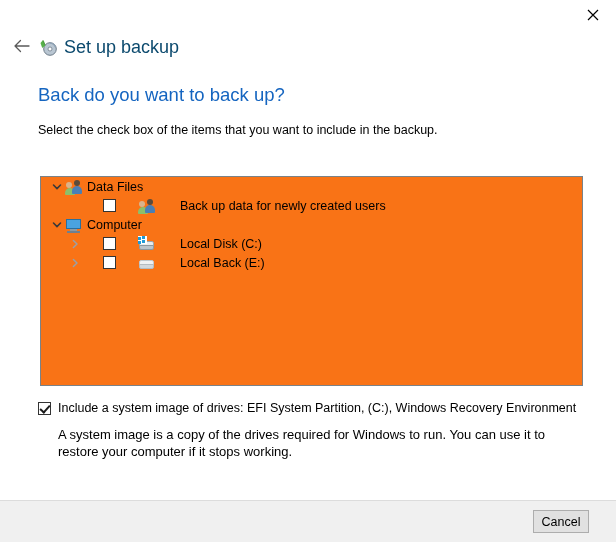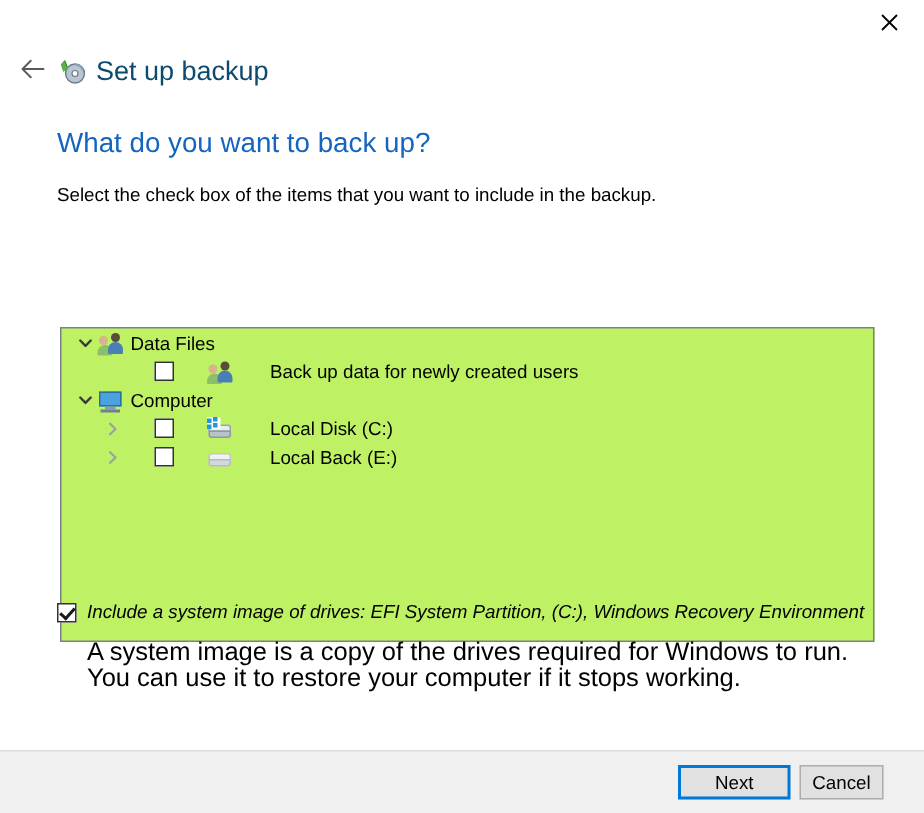--- a/index.html
+++ b/index.html
@@ -78,24 +78,23 @@
     color: #000;
     white-space: nowrap;
   }
 
   
   .tree-panel {
     position: absolute;
     left: 40px; top: 176px;
     width: 543px; height: 210px;
     border: 1px solid #7a8288;
-    background: #bef264;
+    background: #f97316;
     box-sizing: border-box;
     overflow: hidden;
-    margin-top: 42px;
   }
   .tree-row {
     height: 19px;
     display: flex;
     align-items: center;
     white-space: nowrap;
     cursor: default;
   }
   .tree-row.lvl0 { padding-left: 8px; }
   .tree-row.lvl1 { padding-left: 26px; gap: 20px; }
@@ -217,33 +216,32 @@
   .ico-drive .flag i:nth-child(3) { left: 0px; top: 5px; }
   .ico-drive .flag i:nth-child(4) { left: 4px; top: 4px; }
 
   
   .sysimg-row {
     position: absolute;
     left: 38px; top: 401px;
     display: flex;
     align-items: flex-start;
     cursor: default;
-    font-style: italic;
   }
   .sysimg-row .cbox { margin-top: 1px; margin-right: 7px; }
   .sysimg-label {
     font-size: 12.5px;
     color: #000;
     white-space: nowrap;
   }
   .sysimg-desc {
     position: absolute;
     left: 58px; top: 426px;
     width: 528px;
-    font-size: 17px;
+    font-size: 13px;
     line-height: 17px;
     color: #000;
   }
 
   
   .footer {
     position: absolute;
     left: 0; top: 500px;
     width: 616px; height: 42px;
     background: #f0f0f0;
@@ -299,21 +297,21 @@
       <circle cx="11" cy="11" r="6.3" fill="#b9c6d2" stroke="#6d7b88" stroke-width="1"></circle>
       <circle cx="11" cy="11" r="2" fill="#ffffff" stroke="#6d7b88" stroke-width="0.8"></circle>
       <path d="M11 5.2 A5.8 5.8 0 0 1 16.3 9" stroke="#8fa3b5" stroke-width="1.3" fill="none"></path>
       <path d="M4 2 L6.5 7.5 L3.2 10 L1.5 5 Z" fill="#57b04a"></path>
       <path d="M4.2 2.4 L5.8 6.6" stroke="#3c8a32" stroke-width="0.8" fill="none"></path>
     </svg>
   </div>
   <div class="app-title">Set up backup</div>
 </div>
 
-<div class="page-title">What do you want to back up?</div>
+<div class="page-title">Back do you want to back up?</div>
 <div class="page-subtitle">Select the check box of the items that you want to include in the backup.</div>
 
 <div class="tree-panel">
   <div id="tree-rows">
       <div class="tree-row lvl0">
         <span class="chev">
           <svg width="10" height="10" viewBox="0 0 10 10">
             <path d="M1.5 3 L5 6.6 L8.5 3" stroke="#3a3a3a" stroke-width="1.6" fill="none" stroke-linecap="round" stroke-linejoin="round"></path>
           </svg>
         </span>
@@ -384,15 +382,14 @@
     </div>
 </div>
 
 <div class="sysimg-row">
   <div class="cbox checked"></div>
   <div class="sysimg-label">Include a system image of drives: EFI System Partition, (C:), Windows Recovery Environment</div>
 </div>
 <div class="sysimg-desc">A system image is a copy of the drives required for Windows to run. You can use it to restore your computer if it stops working.</div>
 
 <div class="footer">
-  <div class="btn btn-next">Next</div>
   <div class="btn btn-cancel">Cancel</div>
 </div>
 
 </body></html>

